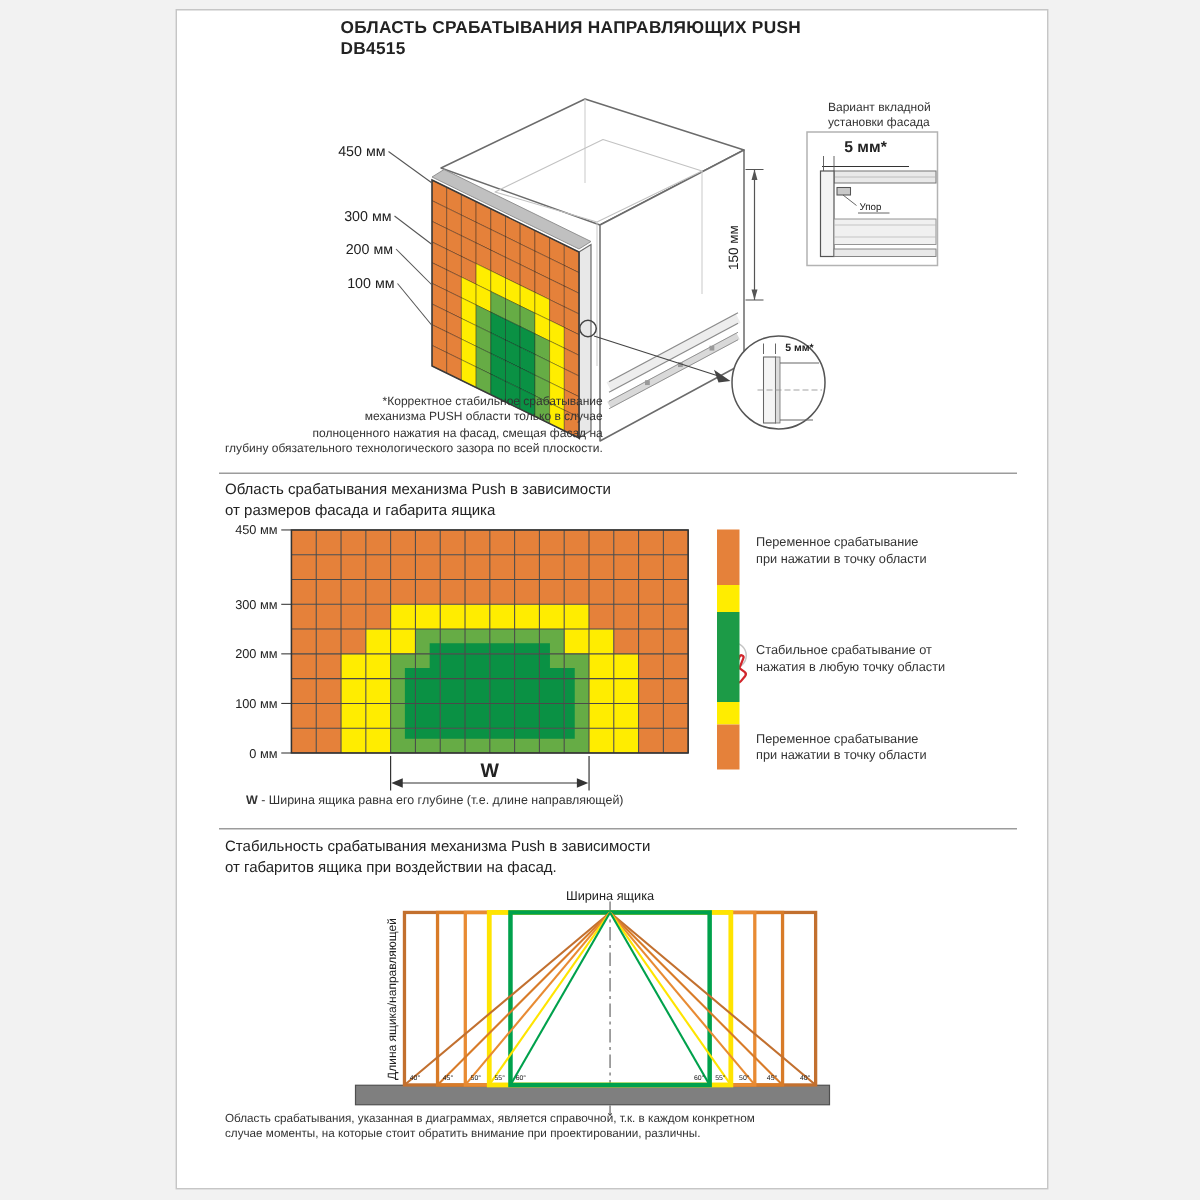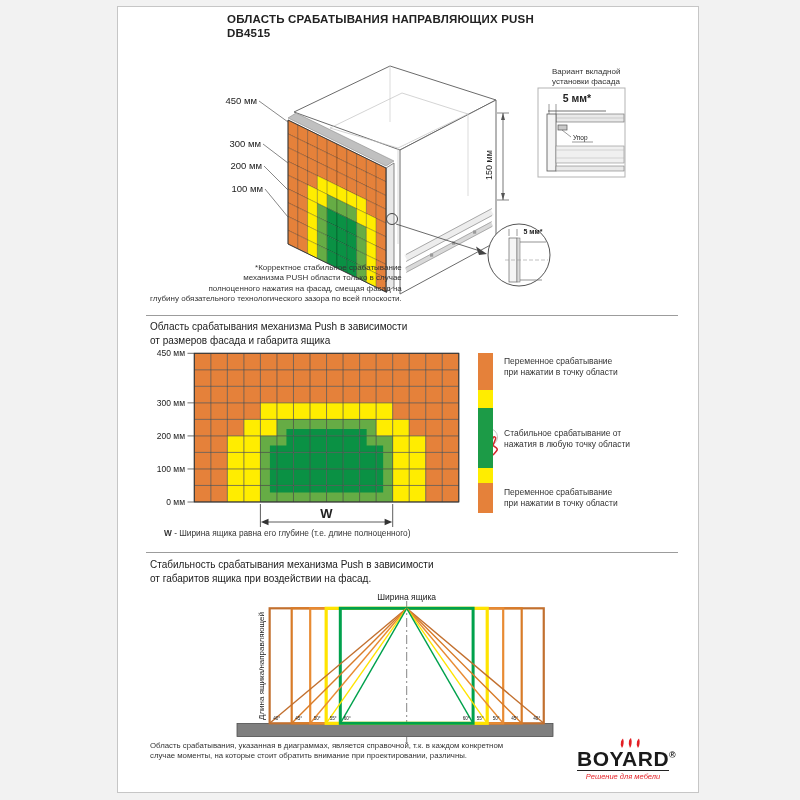--- a/index.html
+++ b/index.html
@@ -489,37 +489,28 @@
   <div class="abs legend-label" style="top:428px">
     <div>Стабильное срабатывание от</div>
     <div>нажатия в любую точку области</div>
   </div>
   <div class="abs legend-label" style="top:487px">
     <div>Переменное срабатывание</div>
     <div>при нажатии в точку области</div>
   </div>
 
   <div class="abs w-caption">
-    <b>W</b><span> - Ширина ящика равна его глубине (т.е. длине полноценного)</span>
+    <b>W</b><span> - Ширина ящика равна его глубине (т.е. длине направляющей)</span>
   </div>
 
   <div class="divider" style="top:552px"></div>
 
   <div class="abs sec-title sec3-title">
     <div>Стабильность срабатывания механизма Push в зависимости</div>
     <div>от габаритов ящика при воздействии на фасад.</div>
   </div>
 
   <div class="abs footer-text">
     <div>Область срабатывания, указанная в диаграммах, является справочной, т.к. в каждом конкретном</div>
     <div>случае моменты, на которые стоит обратить внимание при проектировании, различны.</div>
   </div>
 
-  <div class="abs logo">
-    <svg width="26" height="11" viewBox="0 0 26 11" style="position:absolute;left:42px;top:-6px">
-      <path d="M3,10 Q1,6.5 2,3.5 Q2.8,1.5 4,0.5 Q5,3 4.6,5.5 Q4.3,8.5 3,10 Z" fill="#e31e24"></path>
-      <path d="M11,10 Q9,6 10,2.8 Q10.8,0.8 12,0 Q13,2.8 12.6,5.5 Q12.3,8.5 11,10 Z" fill="#e31e24"></path>
-      <path d="M19,10 Q17,6.5 18,3.5 Q18.8,1.5 20,0.5 Q21,3 20.6,5.5 Q20.3,8.5 19,10 Z" fill="#e31e24"></path>
-    </svg>
-    <div class="logo-word"><span>BOYARD</span><sup>®</sup></div>
-    <div class="logo-tag">Решение для мебели</div>
-  </div>
 </div>
 
 </body></html>

